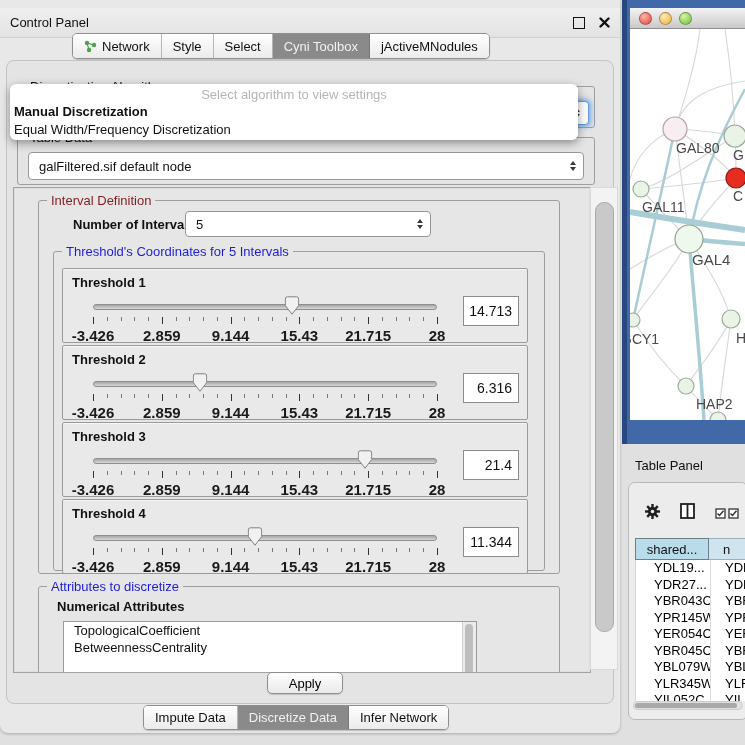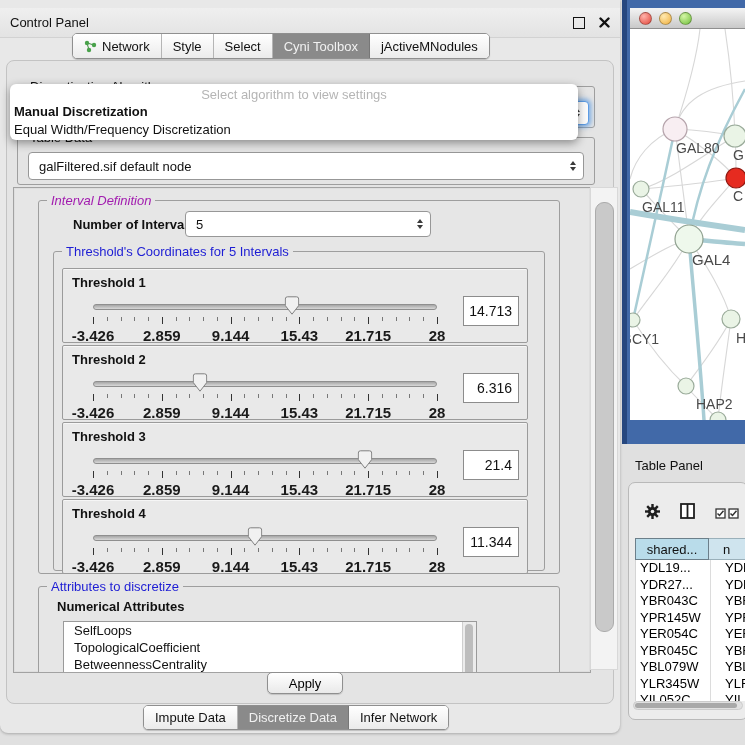--- a/index.html
+++ b/index.html
@@ -23,21 +23,21 @@
       background:linear-gradient(#ffffff,#ebebeb);border-right:1px solid #b5b5b5;white-space:nowrap;}
   .seg:last-child{border-right:none;}
   .seg.selected{background:#8a8a8a;color:#f1f1f1;border-right-color:#777;}
   .tab-icon{display:flex;}
   
   .inner{position:absolute;left:6px;top:60px;width:606px;height:642px;background:#e4e4e4;
       border:1px solid #c3c3c3;border-radius:8px;}
   
   .jgroup{position:absolute;border:1px solid #9e9e9e;border-radius:3px;box-sizing:border-box;}
   .jlabel{position:absolute;top:-8px;left:8px;padding:0 4px;font-size:13px;background:#e4e4e4;white-space:nowrap;}
-  .jlabel.green{color:#a21caf;font-style:italic;}
+  .jlabel.green{color:#7f1d1d;}
   .jlabel.blue{color:#1d1dd4;}
   .sp-bg{background:#e6e6e6;}
   
   .combo{position:absolute;background:#fff;border:1px solid #979797;border-radius:4px;font-size:13px;
       color:#111;display:flex;align-items:center;padding:0 24px 0 10px;box-sizing:border-box;}
   .stepper{position:absolute;right:7px;top:50%;transform:translateY(-50%);display:flex;
       flex-direction:column;gap:2px;}
   .stepper .up{width:0;height:0;border-left:3.5px solid transparent;border-right:3.5px solid transparent;
       border-bottom:4.5px solid #3a3a3a;}
   .stepper .down{width:0;height:0;border-left:3.5px solid transparent;border-right:3.5px solid transparent;
@@ -110,21 +110,21 @@
       border:1px solid #b9b9b9;border-radius:7px;box-sizing:border-box;}
   .tp-toolbar-icon{position:absolute;line-height:0;}
   .tp-header{position:absolute;left:6px;top:55px;right:0;height:22px;display:flex;font-size:13px;}
   .tp-col1{width:74px;background:#b9dcea;border:1px solid #6c7f8a;display:flex;align-items:center;
       justify-content:center;box-sizing:border-box;}
   .tp-col2{flex:1;background:#cfe4ee;border:1px solid #9ab0ba;border-left:none;display:flex;
       align-items:center;padding-left:14px;box-sizing:border-box;}
   .tp-rows{position:absolute;left:6px;top:77px;right:0;height:141px;background:#fff;overflow:hidden;
       border-left:1px solid #d5d5d5;}
   .tp-row{display:flex;height:16.5px;line-height:16.5px;font-size:13px;color:#000;}
-  .tp-row .c1{width:74px;padding-left:4px;box-sizing:border-box;overflow:hidden;white-space:nowrap;}
+  .tp-row .c1{width:74px;padding-left:18px;box-sizing:border-box;overflow:hidden;white-space:nowrap;}
   .tp-row .c2{flex:1;padding-left:14px;border-left:1px solid #dcdcdc;overflow:hidden;white-space:nowrap;}
   .tp-hscroll{position:absolute;left:4px;bottom:9px;width:110px;height:9px;background:#e0e0e0;
       border:1px solid #cccccc;border-radius:5px;box-sizing:border-box;}
   .tp-hthumb{position:absolute;left:1px;top:1px;width:102px;height:5px;background:#a9a9a9;border-radius:4px;}
 </style>
 </head>
 <body>
 
 <div class="screen">
 
@@ -384,21 +384,20 @@
                 <div class="thr-value">11.344</div>
               </div>
             </div>
         </div>
 
         <div class="jgroup sp-bg" style="left:24px;top:398px;width:522px;height:110px;">
           <span class="jlabel blue" style="background:#e6e6e6;">Attributes to discretize</span>
           <div class="attr-sub">Numerical Attributes</div>
           <div class="attr-list">
             <div id="attr-items">
-                <div class="attr-item">SelfLoops</div>
                 <div class="attr-item">TopologicalCoefficient</div>
                 <div class="attr-item">BetweennessCentrality</div>
               </div>
             <div class="attr-scroll">
               <div class="attr-thumb"></div>
             </div>
           </div>
         </div>
       </div>
 

